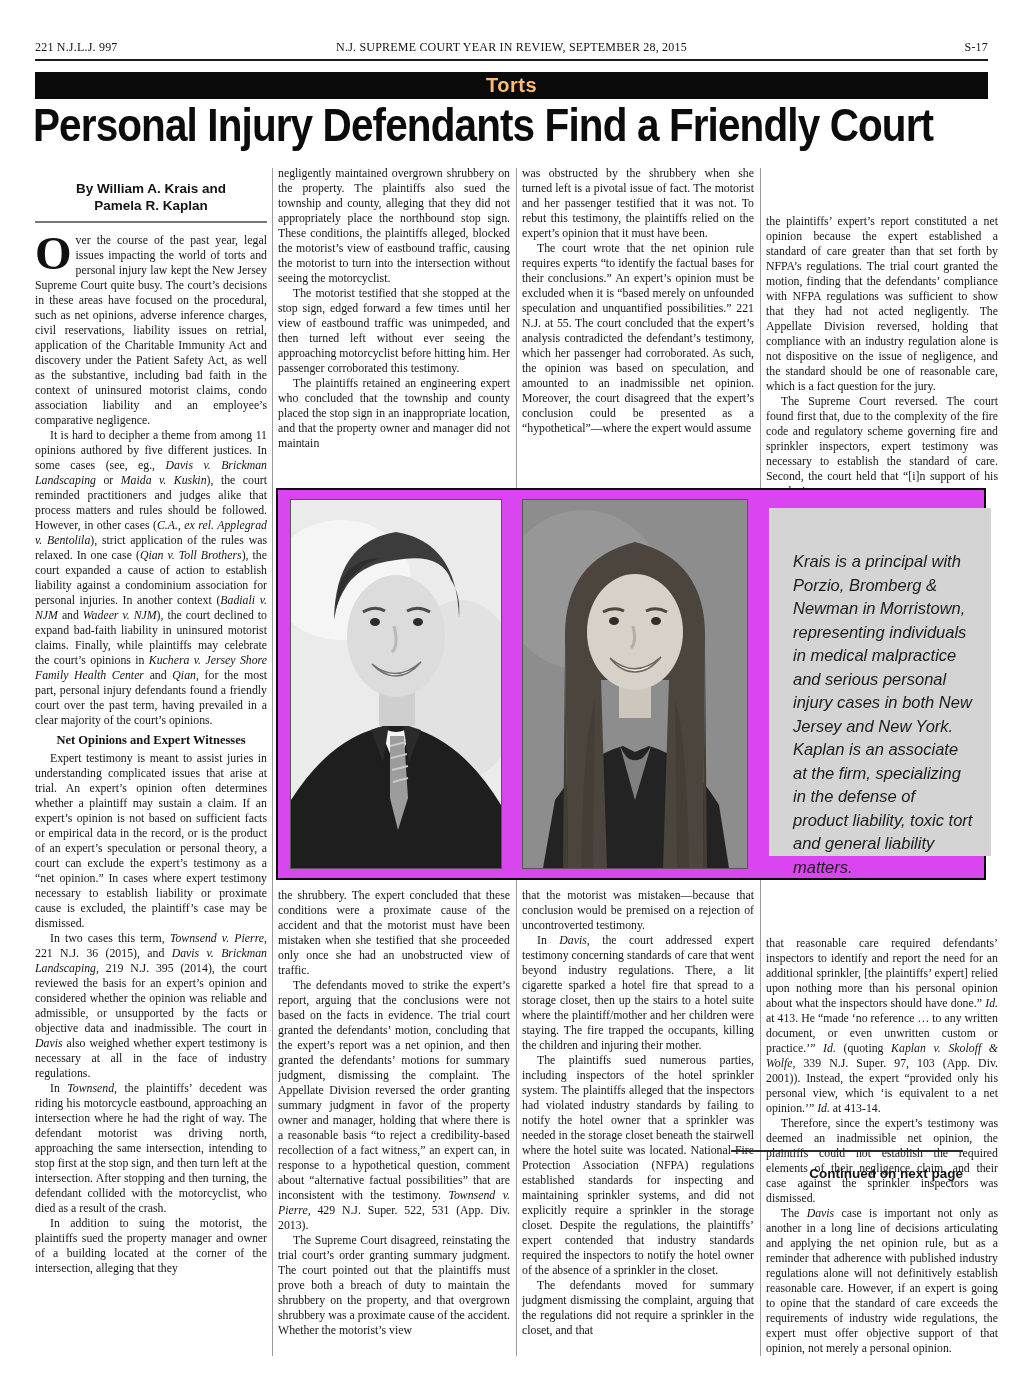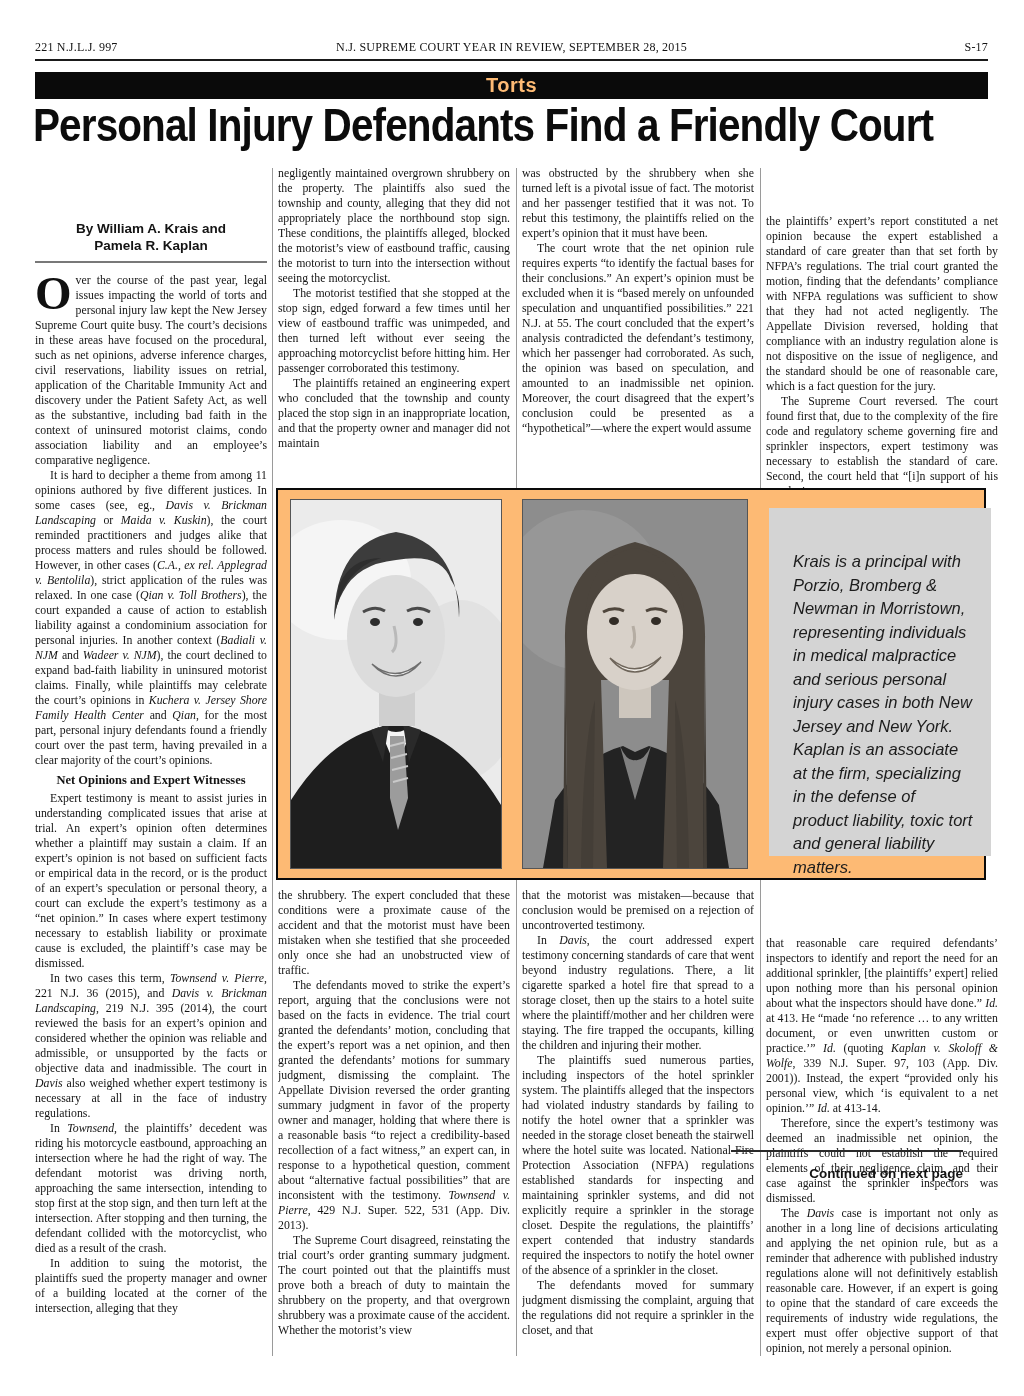--- a/index.html
+++ b/index.html
@@ -30,30 +30,30 @@
        font-size:11.8px;line-height:15px;text-align:justify;}
   .col p{margin:0;}
   .col p.indent{text-indent:15px;}
   .it{font-style:italic;}
   .col-1{left:0;top:14px;height:1178px;}
   .top-sec{top:0;height:321px;}
   .bot-sec{top:722px;height:468px;}
   .col-2{left:243px;} .col-3{left:487px;} .col-4{left:731px;margin-top:48px;}
 
   .byline{text-align:center;font-family:"Liberation Sans",sans-serif;
-          font-weight:bold;font-size:13.5px;line-height:17px;margin-top:40px;}
+          font-weight:bold;font-size:13.5px;line-height:17px;}
   .byline-rule{border:0;border-top:2px solid #787878;margin:7px 0 10px 0;}
   .subhead{margin:5px 0 3px 0;text-align:center;font-family:Liberation Serif, serif;
            font-weight:bold;font-size:12.5px;line-height:15px;text-indent:0;}
   .dropcap{float:left;font-weight:bold;font-size:47px;line-height:39px;
            padding:1px 4px 0 0;color:#101010;}
 
   
   .feature{position:absolute;left:241px;top:322px;width:710px;height:392px;
-           background:#fdba74;border:2px solid #0a0a0a;box-sizing:border-box;z-index:3;}
+           background:#d946ef;border:2px solid #0a0a0a;box-sizing:border-box;z-index:3;}
   .photo{position:absolute;top:10px;height:368px;outline:1px solid #555;}
   .photo svg{display:block;width:100%;height:100%;}
   .photo-man{left:13px;width:210px;}
   .photo-woman{left:245px;width:224px;}
   .bio-box{position:absolute;left:491px;top:18px;width:222px;height:348px;
            background:#d4d4d4;box-sizing:border-box;padding:42px 18px 0 24px;
            font-family:"Liberation Sans",sans-serif;font-style:italic;
            font-size:16.5px;line-height:23.5px;color:#1c1c1c;text-align:left;}
 
   .continued{position:absolute;left:731px;top:1150px;width:232px;z-index:4;

